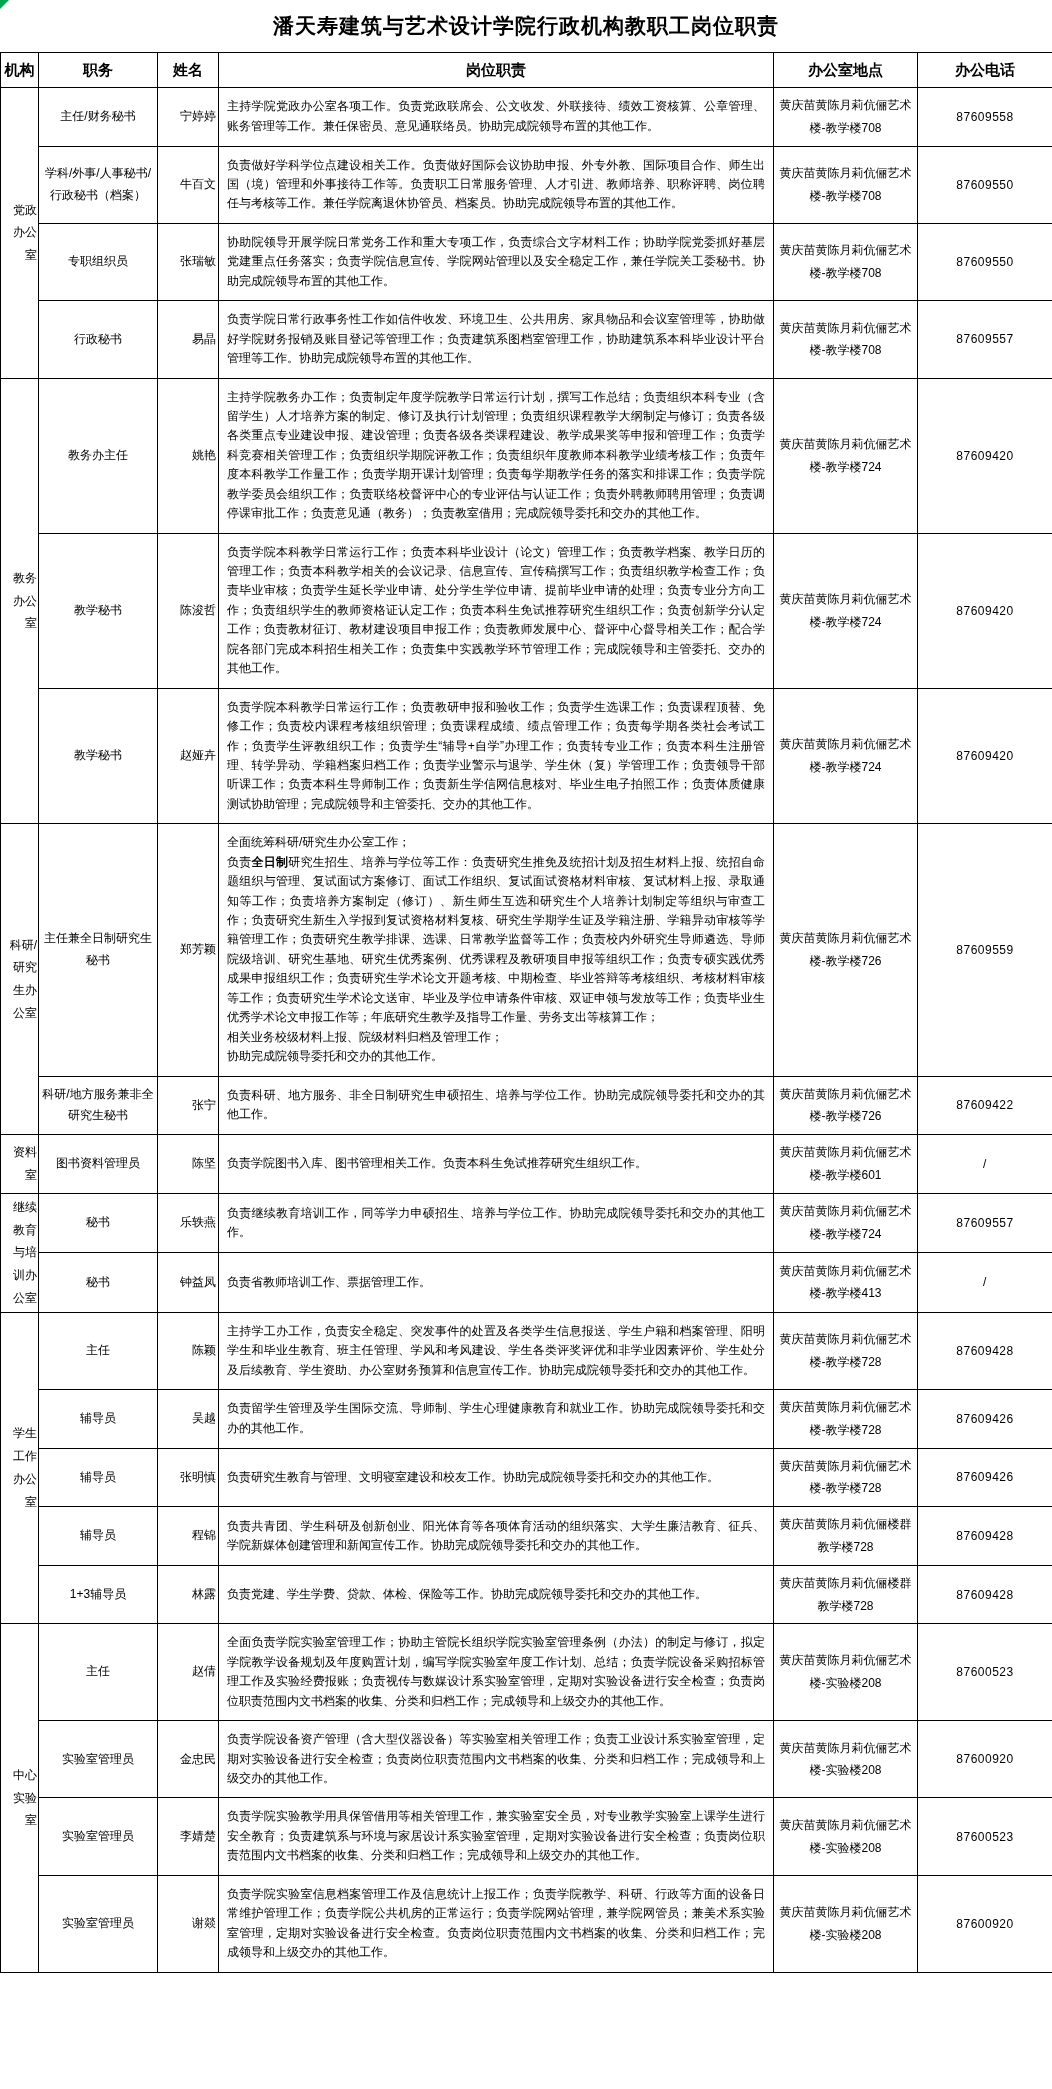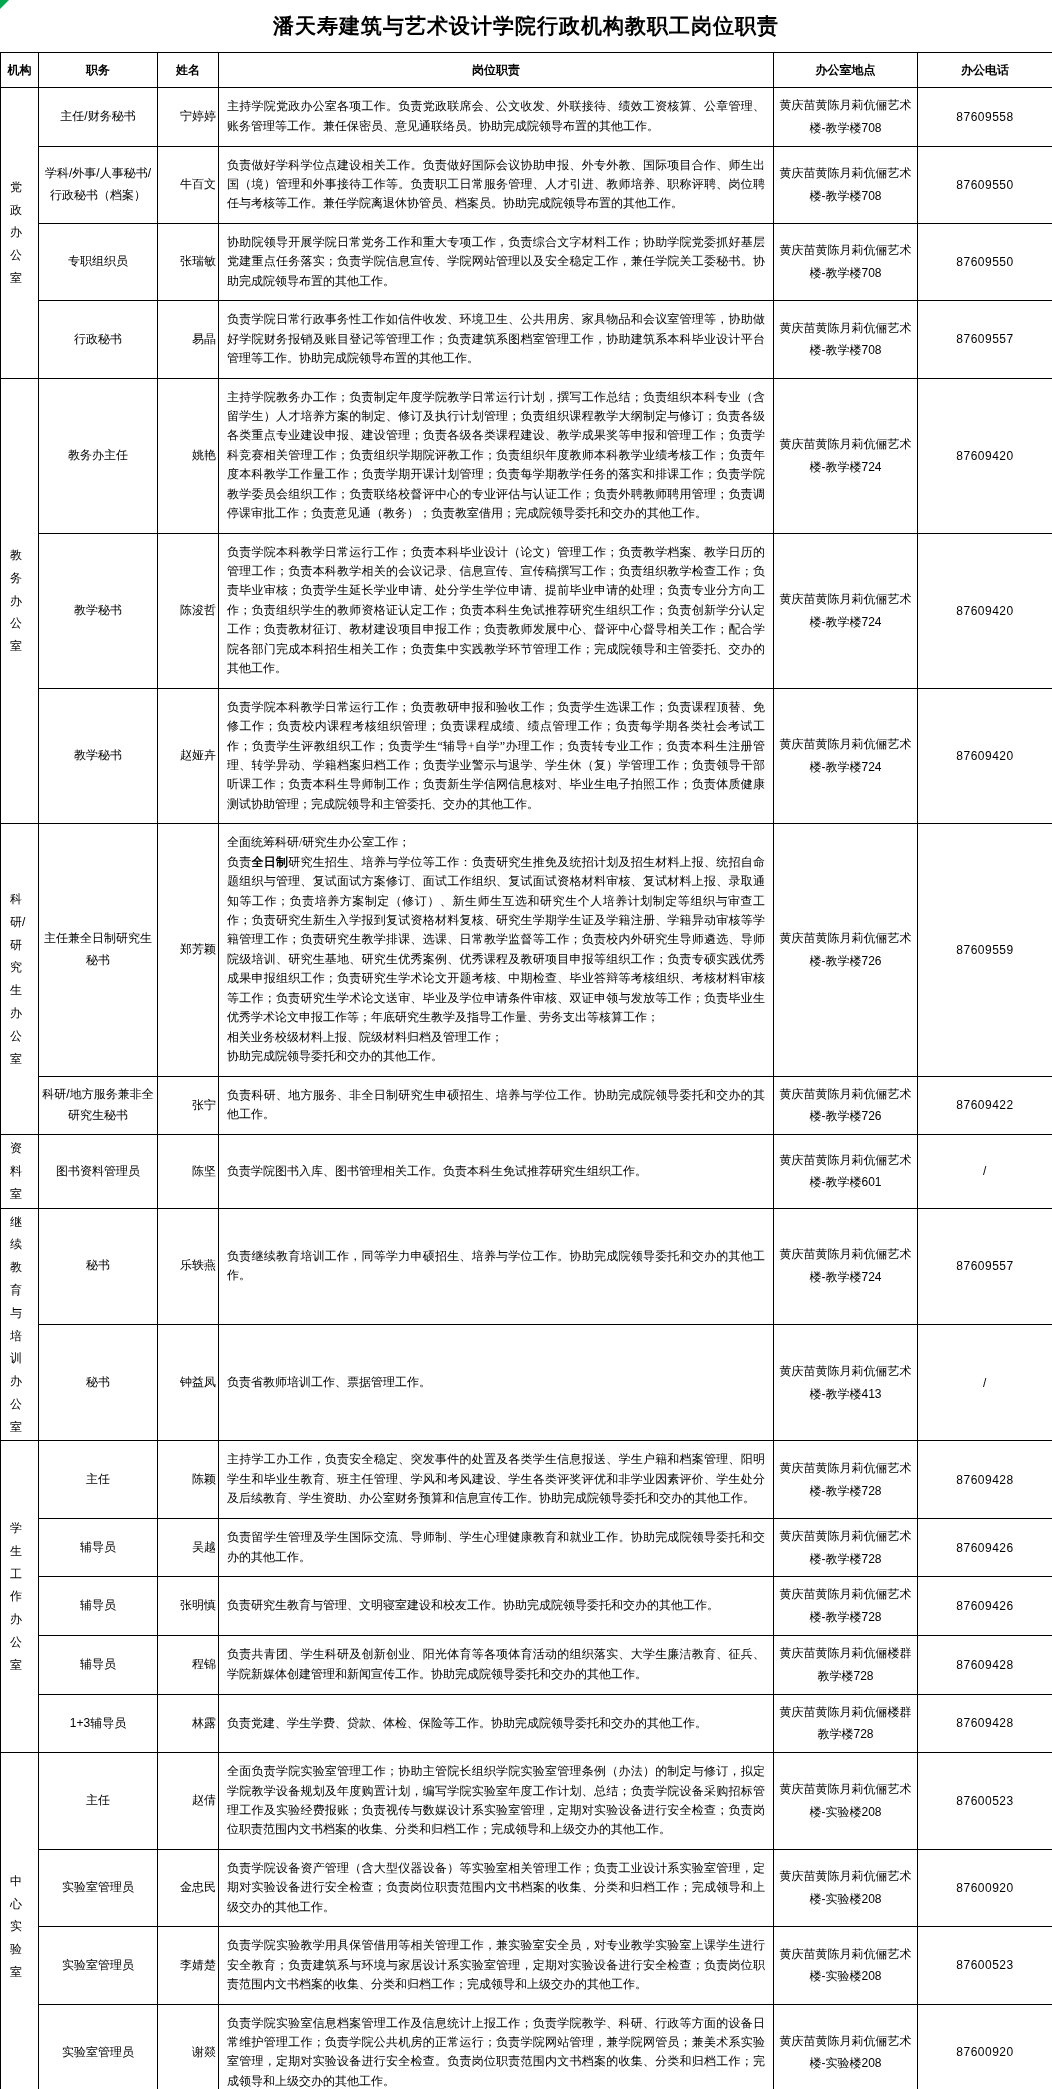--- a/index.html
+++ b/index.html
@@ -2,26 +2,26 @@
 <html><head>
 <meta charset="utf-8">
 <style>
   html,body{margin:0;padding:0;background:#ffffff;}
   body{width:1052px;font-family:"Liberation Sans","DejaVu Sans",sans-serif;color:#000;position:relative;}
   .corner{position:absolute;top:0;left:0;width:0;height:0;
     border-top:9px solid #00a650;border-right:9px solid transparent;}
   .title{font-size:21px;font-weight:bold;text-align:center;padding:12px 0 12px 0;letter-spacing:1px;}
   table{border-collapse:collapse;width:1052px;table-layout:fixed;}
   th,td{border:1px solid #000;vertical-align:middle;}
-  th{font-size:12px;font-weight:bold;text-align:center;height:30px;padding:2px;}
+  th{font-size:15px;font-weight:bold;text-align:center;height:30px;padding:2px;}
   td{font-size:12px;}
-  td.org{ text-align:left;padding:2px 9px;word-break:break-all;line-height:1.9;}
+  td.org{ text-align:right;padding:2px 1px;word-break:break-all;line-height:1.9;}
   td.pos{ text-align:center;padding:4px 2px;word-break:break-all;line-height:1.8;}
   td.pname{text-align:right;padding:4px 2px;word-break:break-all;line-height:1.8;}
-  td.duty{text-align:justify;padding:9px 8px;line-height:1.62;white-space:pre-wrap;word-break:break-all;font-family:Liberation Serif, serif;}
+  td.duty{text-align:justify;padding:9px 8px;line-height:1.62;white-space:pre-wrap;word-break:break-all;}
   td.office{text-align:center;padding:6px 5px;word-break:break-all;line-height:1.9;margin-top:16px;}
   td.phone{text-align:center;padding:4px 2px;letter-spacing:0.5px;}
 </style>
 </head>
 <body>
 
 <div class="corner"></div>
 
 <div class="title">潘天寿建筑与艺术设计学院行政机构教职工岗位职责</div>
 

